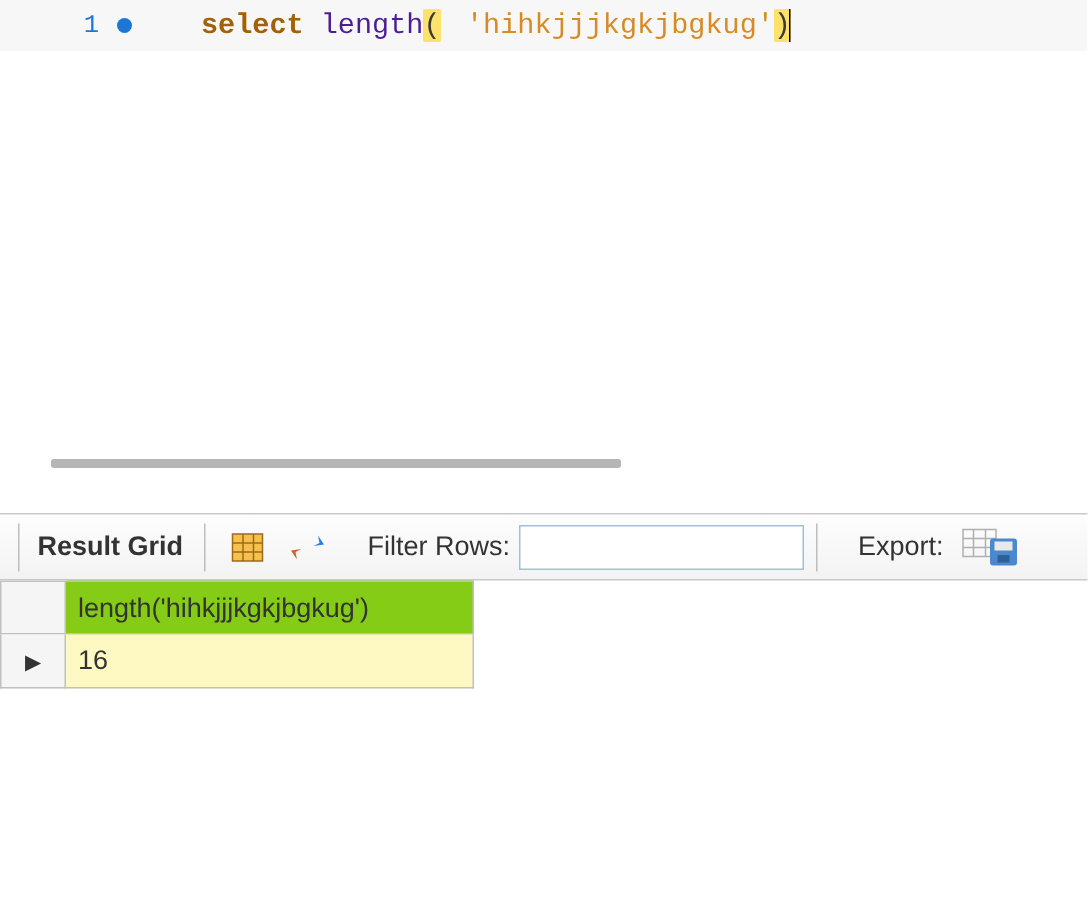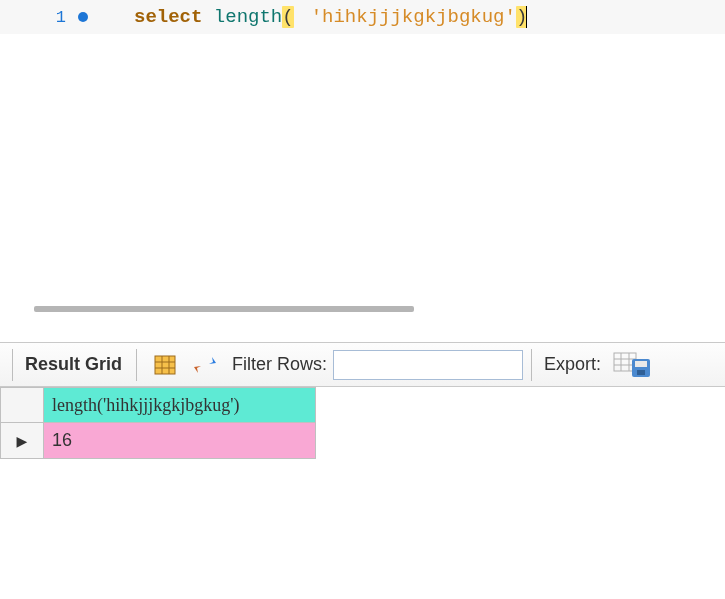--- a/index.html
+++ b/index.html
@@ -45,21 +45,21 @@
     top: 50%;
     transform: translateY(-50%);
   }
   .code-text {
     flex: 1;
     white-space: pre;
     padding-left: 34px;
     position: relative;
   }
   .kw { color: #a16207; font-weight: 600; }
-  .fn { color: #0f766e; }
+  .fn { color: #4c1d95; }
   .paren-hl {
     background: #ffe26a;
     color: #3a3a3a;
     border-radius: 1px;
   }
   .str { color: #d68b27; padding-left: 17px; }
   .cursor {
     display: inline-block;
     width: 1px; height: 22px;
     background: #000;
@@ -110,30 +110,30 @@
     margin: 0 8px;
   }
   .result-grid-label { font-weight: 700; margin: 0 6px 0 4px; text-align: center; }
   .tb-icon {
     width: 24px; height: 24px;
     margin: 0 8px;
     display: inline-flex;
     align-items: center;
     justify-content: center;
   }
-  .filter-label { margin-left: 7px; margin-right: 6px; }
+  .filter-label { margin-left: 20px; margin-right: 6px; }
   .filter-input {
     width: 190px;
     height: 30px;
     border: 1px solid #a7bcd6;
     background: #fff;
     font-size: 16px;
     padding: 2px 6px;
   }
-  .export-label { margin-left: 4px; margin-right: 4px; }
+  .export-label { margin-left: 19px; margin-right: 4px; }
   .results-grid {
     position: absolute;
     top: 387px;
     left: 0;
     width: 725px;
   }
   .grid-row {
     display: flex;
     height: 36px;
     font-size: 18px;
@@ -144,33 +144,32 @@
     border: 1px solid #c0c0c0;
     background: #f5f5f5;
     display: flex;
     align-items: center;
     justify-content: center;
   }
   .col-header-cell {
     width: 272px;
     border: 1px solid #c0c0c0;
     border-left: none;
-    background: #5eead4;
+    background: #84cc16;
     display: flex;
     align-items: center;
     padding: 0 8px;
-    font-family: Liberation Serif, serif;
   }
   .data-row .row-header-cell { border-top: none; }
   .data-cell {
     width: 272px;
     border: 1px solid #c0c0c0;
     border-left: none;
     border-top: none;
-    background: #f9a8d4;
+    background: #fef9c3;
     display: flex;
     align-items: center;
     padding: 0 8px;
   }
   .row-arrow {
     font-size: 14px;
     color: #333;
   }
   
   .grid-icon rect { fill: #f6c04a; stroke: #9b6b1d; }

